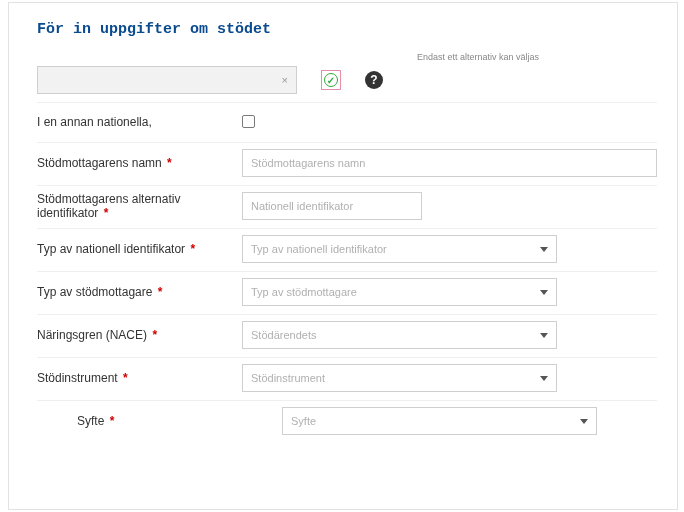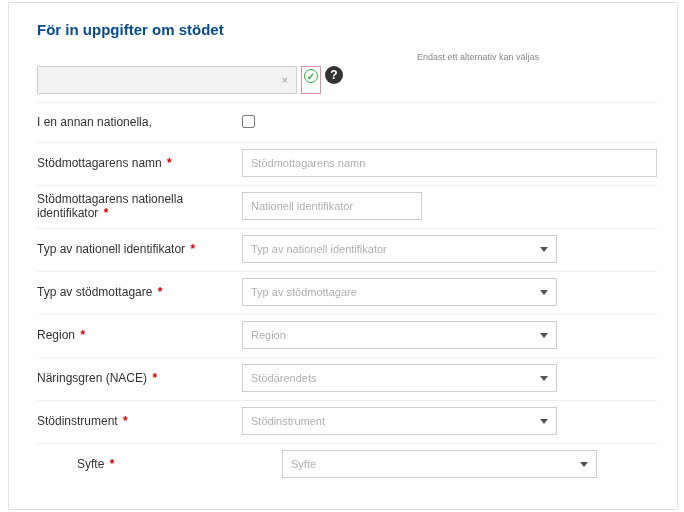--- a/index.html
+++ b/index.html
@@ -16,41 +16,43 @@
     border: 1px solid #e2e2e2;
     margin: 2px 6px 0 8px;
     padding: 10px 20px 10px 28px;
     height: 508px;
   }
   .page-title {
     color: #0a4b8f;
     font-size: 15px;
     font-weight: bold;
     margin: 8px 0 22px 0;
+    font-family: Liberation Mono, monospace;
   }
   .row {
     display: flex;
     align-items: center;
     border-bottom: 1px solid #efefef;
     padding: 6px 0 8px 0;
     min-height: 40px;
   }
   .row.noline { border-bottom: none; margin-left: 40px; }
   .label-col {
     width: 205px;
     flex: 0 0 205px;
     font-size: 12px;
     color: #333;
     padding-right: 8px;
   }
   .req { color: #d00000; font-weight: bold; margin-left: 2px; }
   .input-col {
     flex: 1 1 auto;
     display: flex;
-    gap: 4px;
+    align-items: center;
+    gap: 24px;
     position: relative;
   }
   .hint {
     position: absolute;
     top: -14px;
     right: 118px;
     font-size: 9px;
     color: #888;
   }
   input[type="text"], .select {
@@ -162,21 +164,21 @@
       <span>Stödmottagarens namn</span>
       <span class="req">*</span>
     </div>
     <div class="input-col">
       <input type="text" class="wide" placeholder="Stödmottagarens namn" style="">
     </div>
   </div>
 
   <div class="row">
     <div class="label-col">
-      <span>Stödmottagarens nationella identifikator</span>
+      <span>Stödmottagarens alternativ identifikator</span>
       <span class="req">*</span>
     </div>
     <div class="input-col">
       <input type="text" class="short" placeholder="Nationell identifikator" style="">
     </div>
   </div>
 
   <div class="row">
     <div class="label-col">
       <span>Typ av nationell identifikator</span>
@@ -196,32 +198,20 @@
       <span class="req">*</span>
     </div>
     <div class="input-col">
       <div class="select mid placeholder">
         <span class="sel-text">Typ av stödmottagare</span>
         <span class="caret"></span>
       </div>
     </div>
   </div>
 
-  <div class="row">
-    <div class="label-col">
-      <span>Region</span>
-      <span class="req">*</span>
-    </div>
-    <div class="input-col">
-      <div class="select mid placeholder">
-        <span class="sel-text">Region</span>
-        <span class="caret"></span>
-      </div>
-    </div>
-  </div>
 
   <div class="row">
     <div class="label-col">
       <span>Näringsgren (NACE)</span>
       <span class="req">*</span>
     </div>
     <div class="input-col">
       <div class="select mid placeholder">
         <span class="sel-text">Stödärendets</span>
         <span class="caret"></span>

